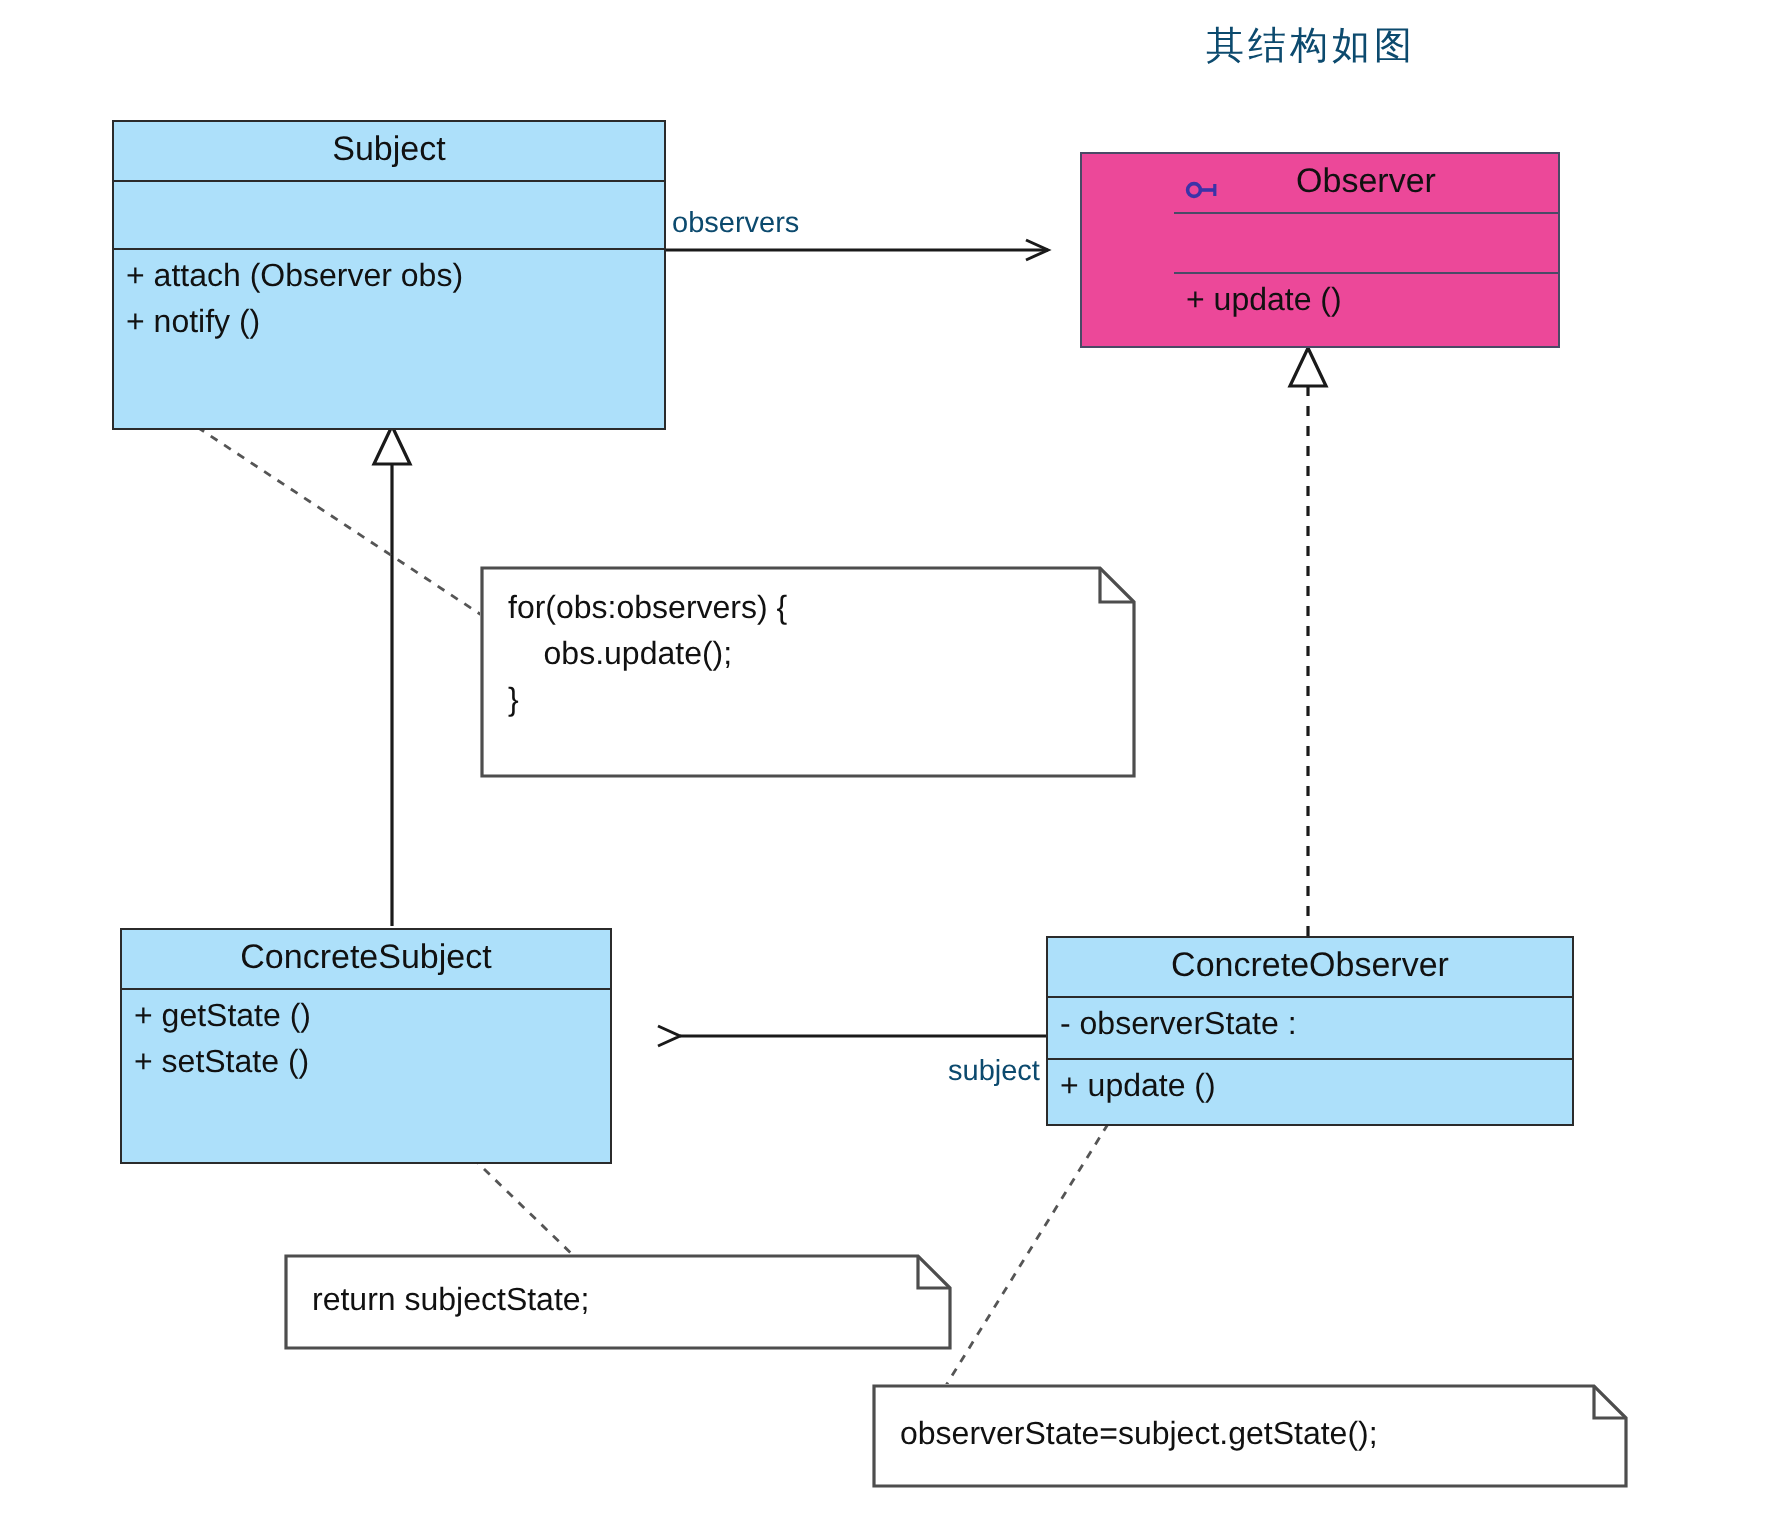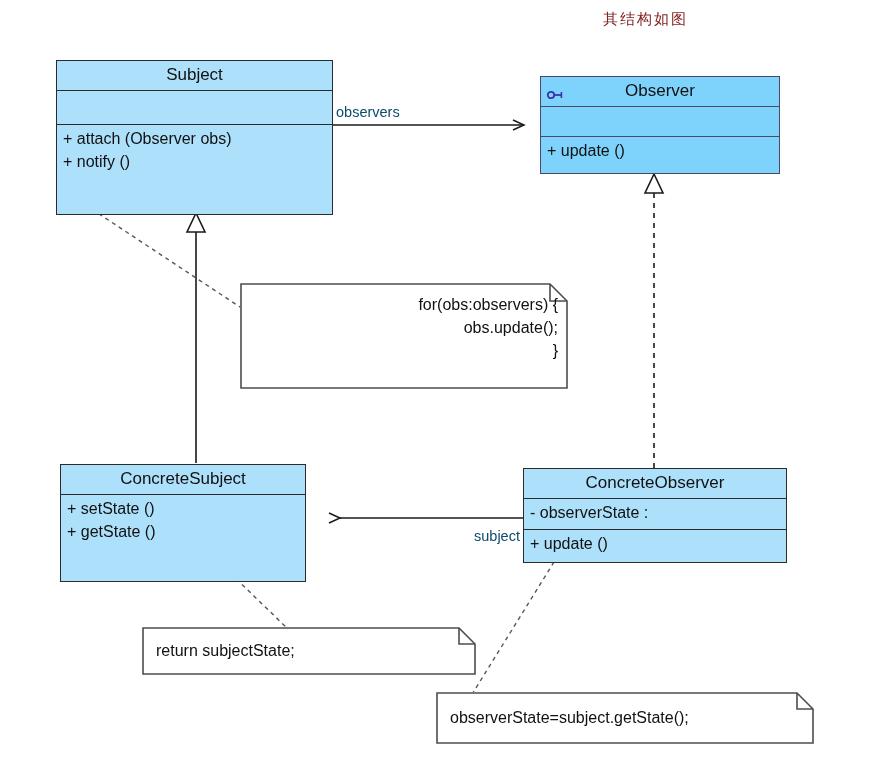--- a/index.html
+++ b/index.html
@@ -16,38 +16,39 @@
     width: 894px;
     height: 769px;
     background: #ffffff;
     overflow: hidden;
   }
 
   
   .caption {
     position: absolute;
     font-family: Liberation Serif, serif;
-    font-size: 15px;
-    color: #7f1d1d;
+    font-size: 19px;
+    color: #0c4a6e;
     letter-spacing: 2px;
     white-space: nowrap;
   }
 
   
   .uml-class {
     position: absolute;
     box-sizing: border-box;
     border: 1.6px solid #2b2b2b;
     background: #ade0fa;
     display: flex;
     flex-direction: column;
   }
   .uml-class.iface {
-    background: #7dd3fc;
+    background: #ec4899;
     border-color: #4a4a66;
+    padding-left: 46px;
   }
   .uml-name {
     box-sizing: border-box;
     text-align: center;
     font-size: 17px;
     color: #111111;
     padding: 4px 6px 5px 6px;
     border-bottom: 1.6px solid #2b2b2b;
     position: relative;
     white-space: nowrap;
@@ -186,36 +187,36 @@
     </div>
     <div class="uml-attrs" style="height:30px;"></div>
     <div class="uml-ops">
       <div class="uml-member">+  update ()</div>
     </div>
   </div>
 
   <div class="uml-class" style="left:60px; top:464px; width:246px; height:118px;">
     <div class="uml-name">ConcreteSubject</div>
     <div class="uml-ops">
+      <div class="uml-member">+  getState ()</div>
       <div class="uml-member">+  setState ()</div>
-      <div class="uml-member">+  getState ()</div>
     </div>
   </div>
 
   <div class="uml-class" style="left:523px; top:468px; width:264px; height:95px;">
     <div class="uml-name">ConcreteObserver</div>
     <div class="uml-attrs">
       <div class="uml-member">-  observerState  :</div>
     </div>
     <div class="uml-ops">
       <div class="uml-member">+  update ()</div>
     </div>
   </div>
 
-  <div class="uml-note" style="left:240px; top:283px; width:328px; height:106px;text-align:right;">
+  <div class="uml-note" style="left:240px; top:283px; width:328px; height:106px;">
     <svg width="328" height="106" viewBox="0 0 328 106" xmlns="http://www.w3.org/2000/svg">
       <path d="M1,1 L310,1 L327,18 L327,105 L1,105 Z" fill="#ffffff" stroke="#4d4d4d" stroke-width="1.6" stroke-linejoin="miter"></path>
       <path d="M310,1 L310,18 L327,18" fill="none" stroke="#4d4d4d" stroke-width="1.6"></path>
     </svg>
     <div class="note-text">for(obs:observers) {
     obs.update();
 }</div>
   </div>
 
   <div class="uml-note" style="left:142px; top:627px; width:334px; height:48px;">

